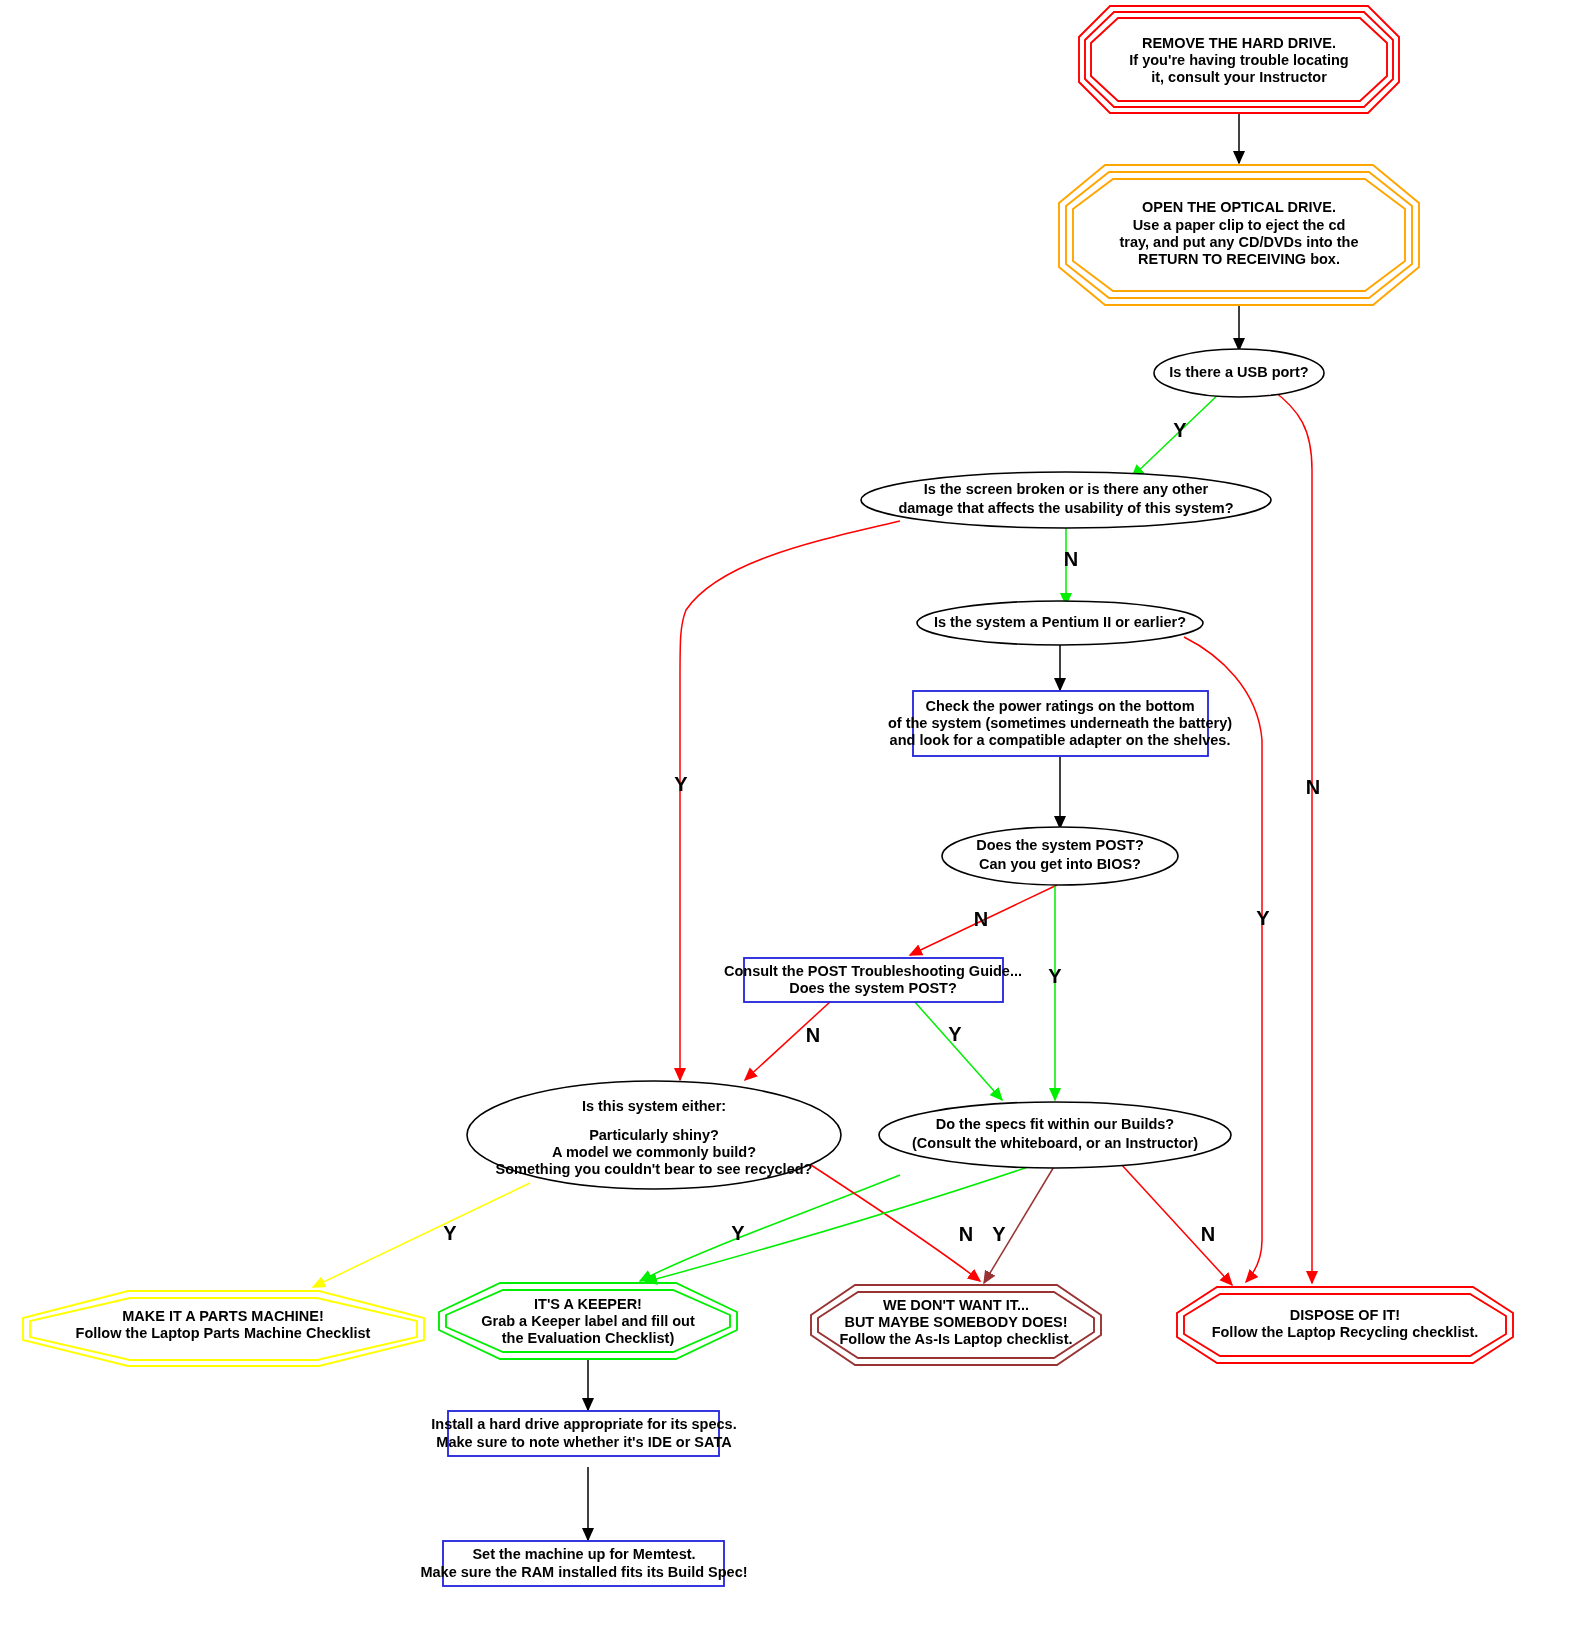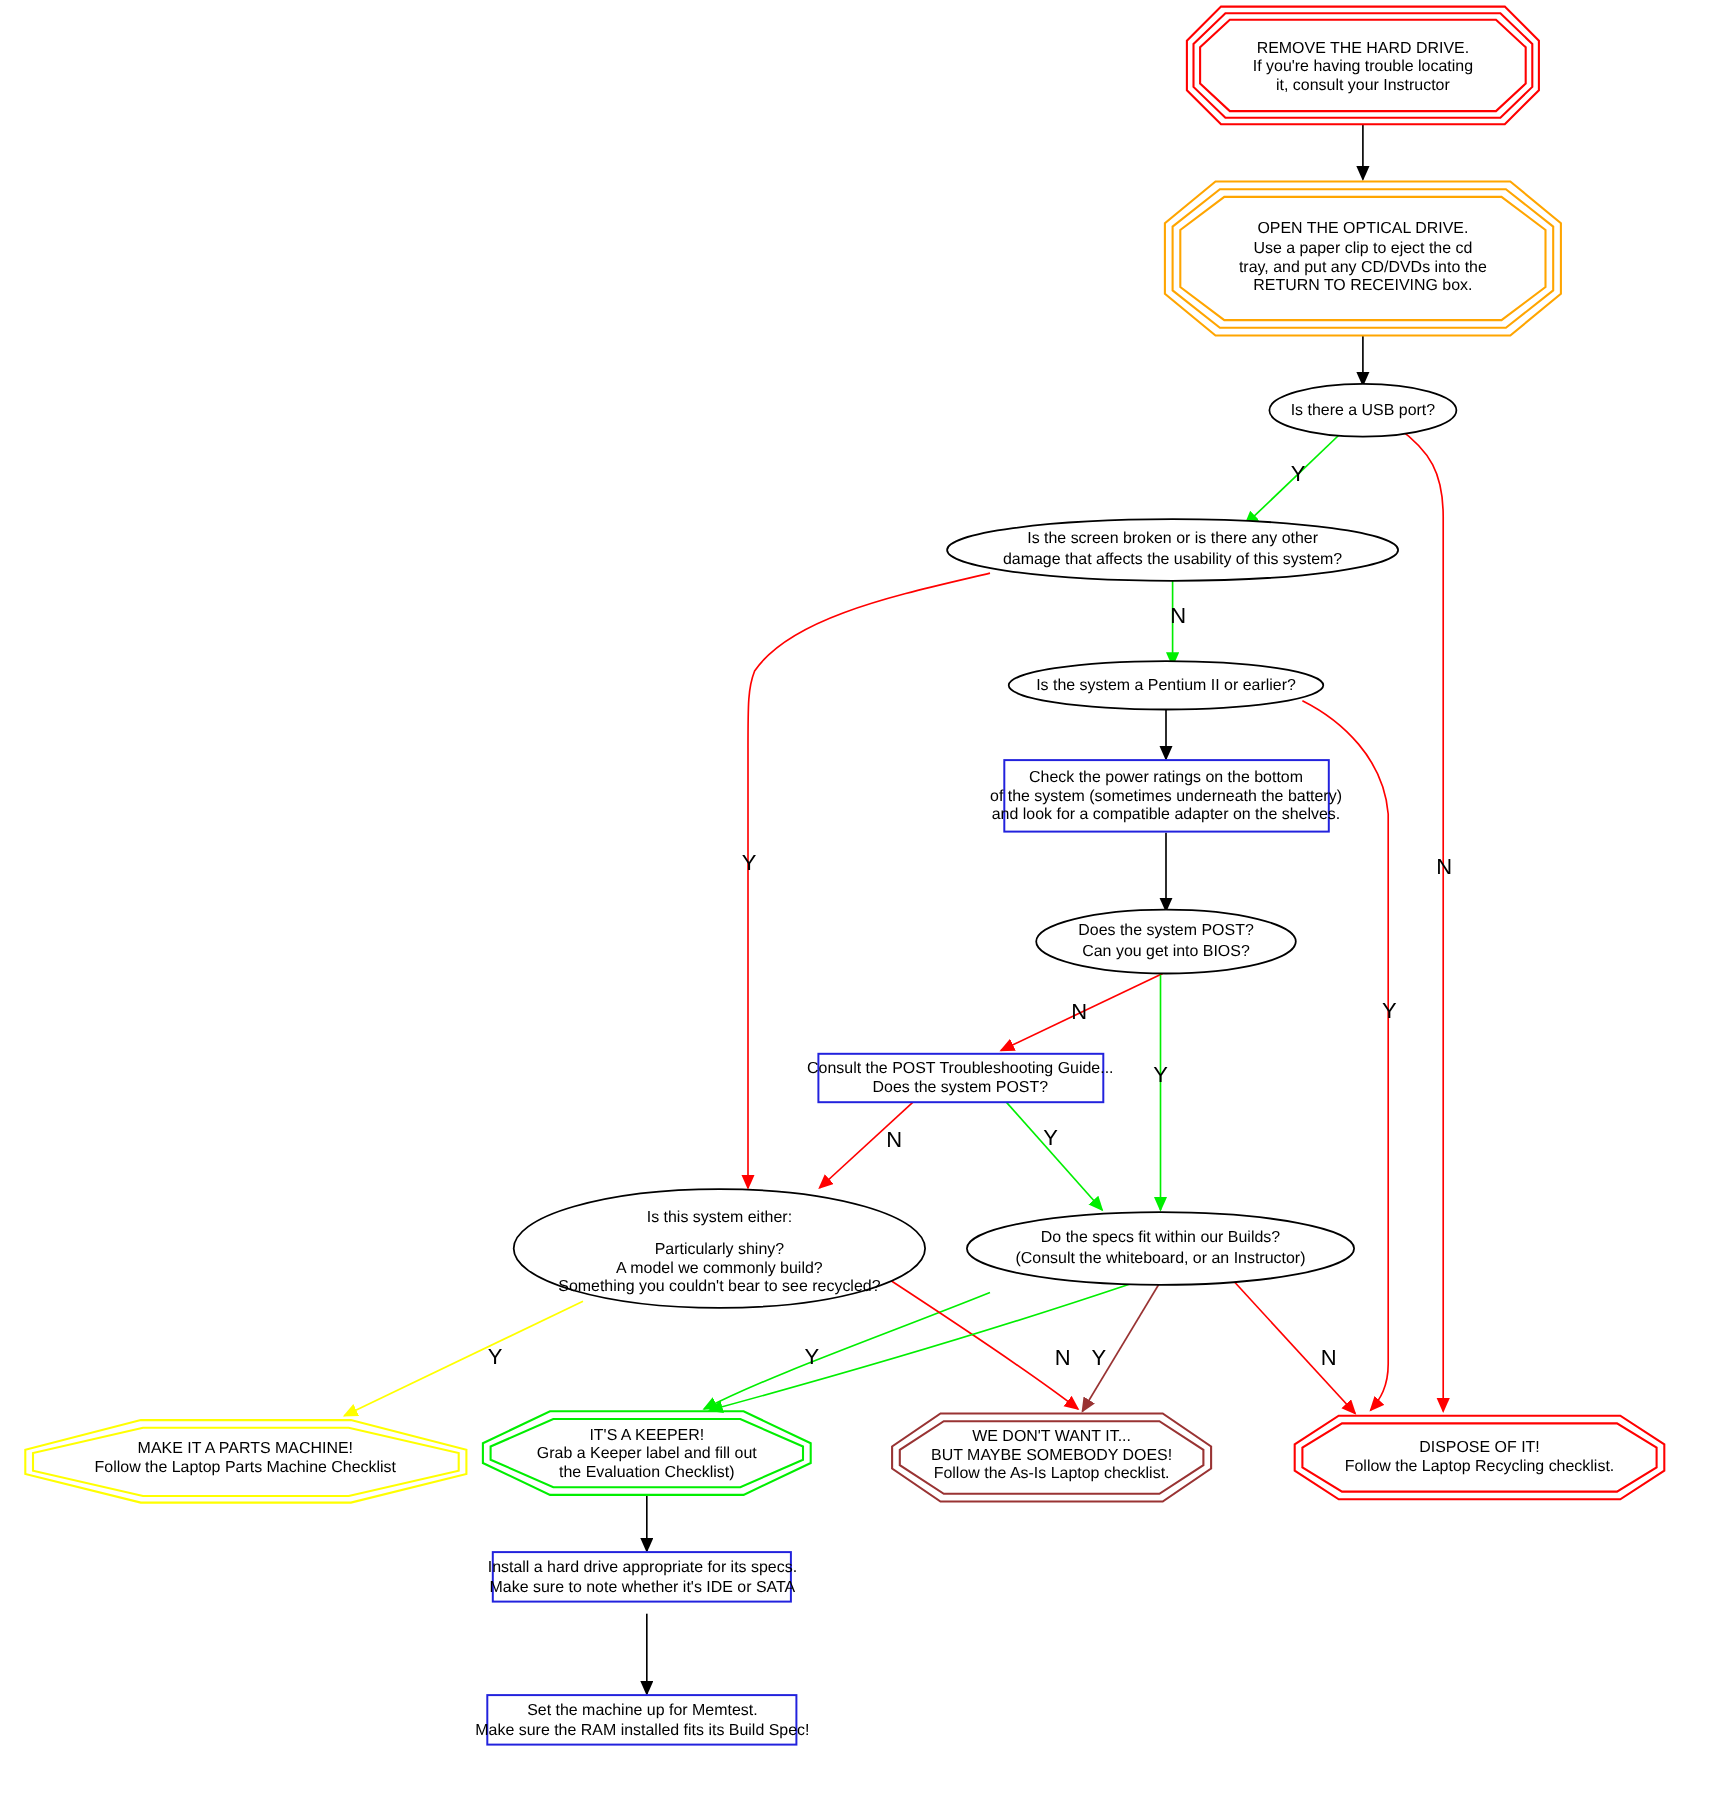--- a/index.html
+++ b/index.html
@@ -9,20 +9,21 @@
   }
   body {
     font-family: "Liberation Sans", sans-serif;
   }
   #flowchart-root {
     position: relative;
     width: 1571px;
     height: 1645px;
     background: #ffffff;
     overflow: hidden;
+    font-weight: bold;
   }
   svg#flow-svg {
     position: absolute;
     top: 0;
     left: 0;
     width: 1571px;
     height: 1645px;
     display: block;
   }
   .node-text {

